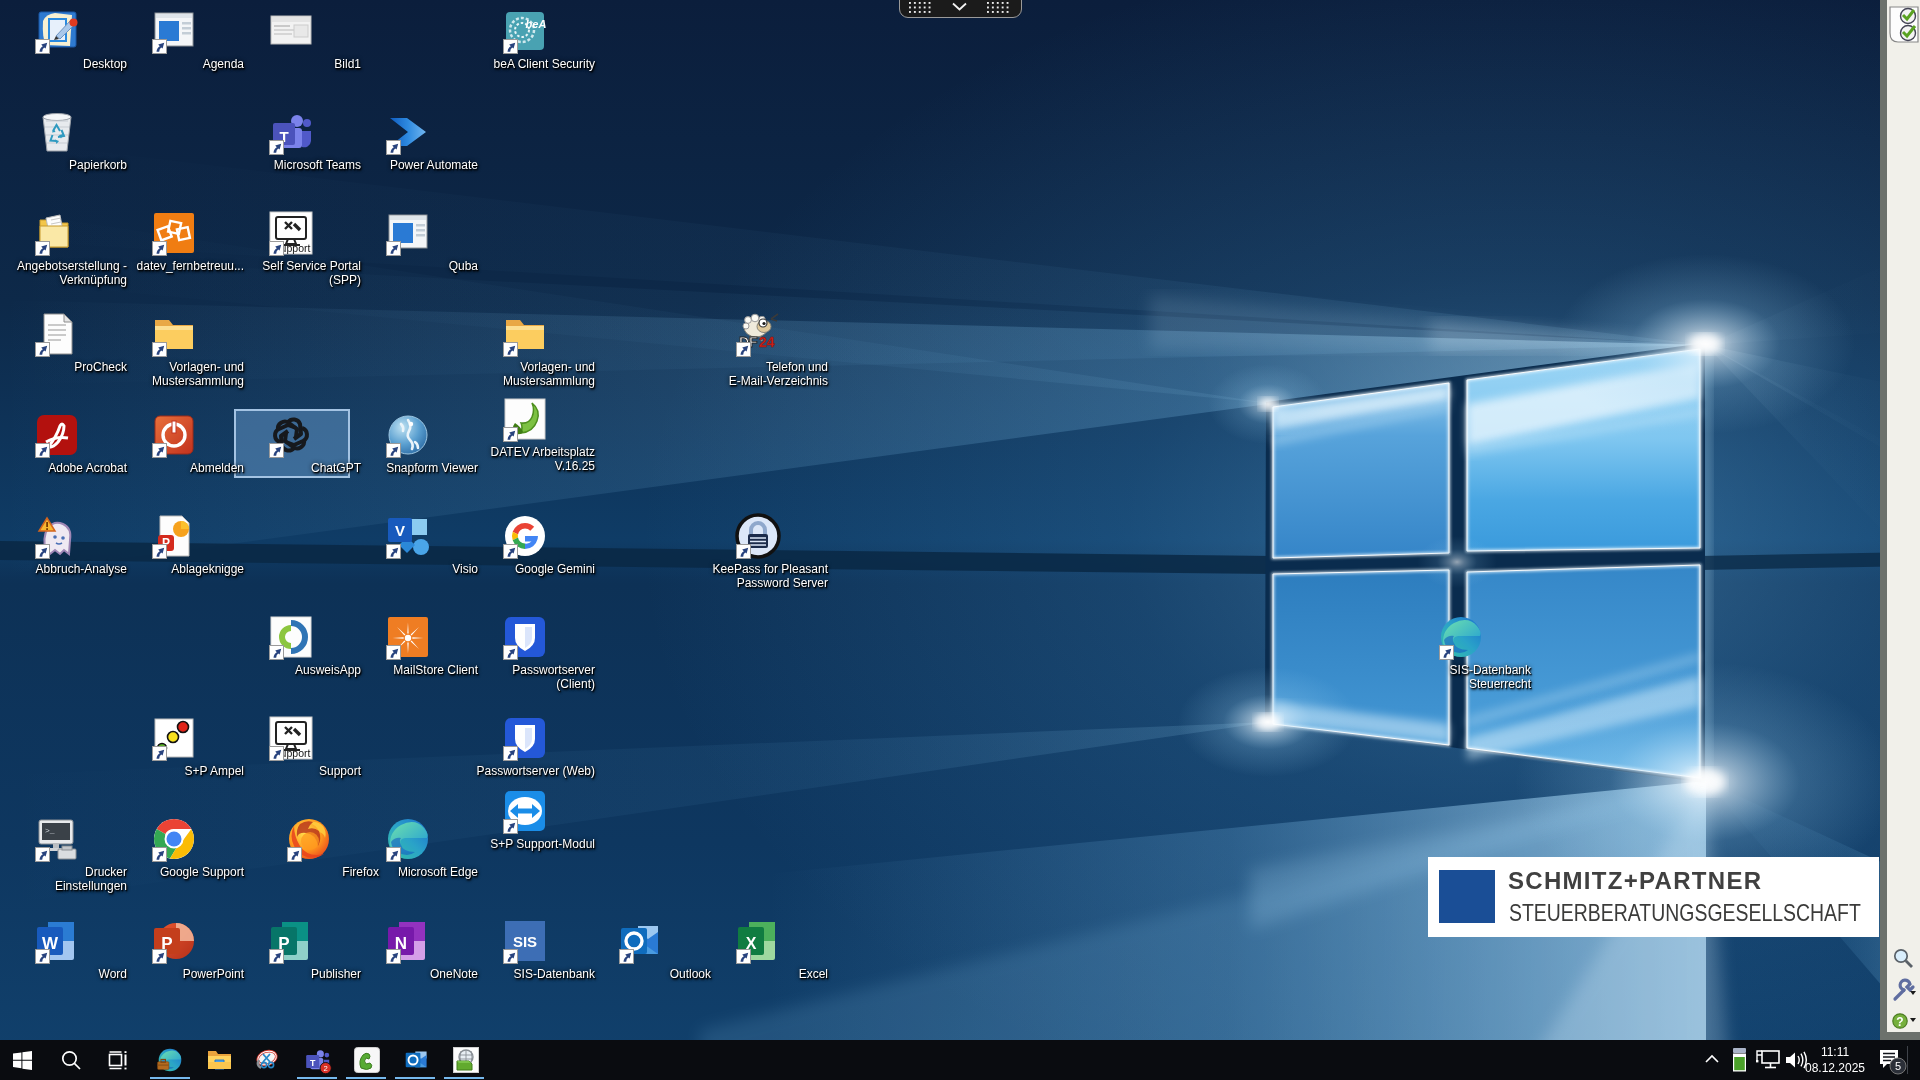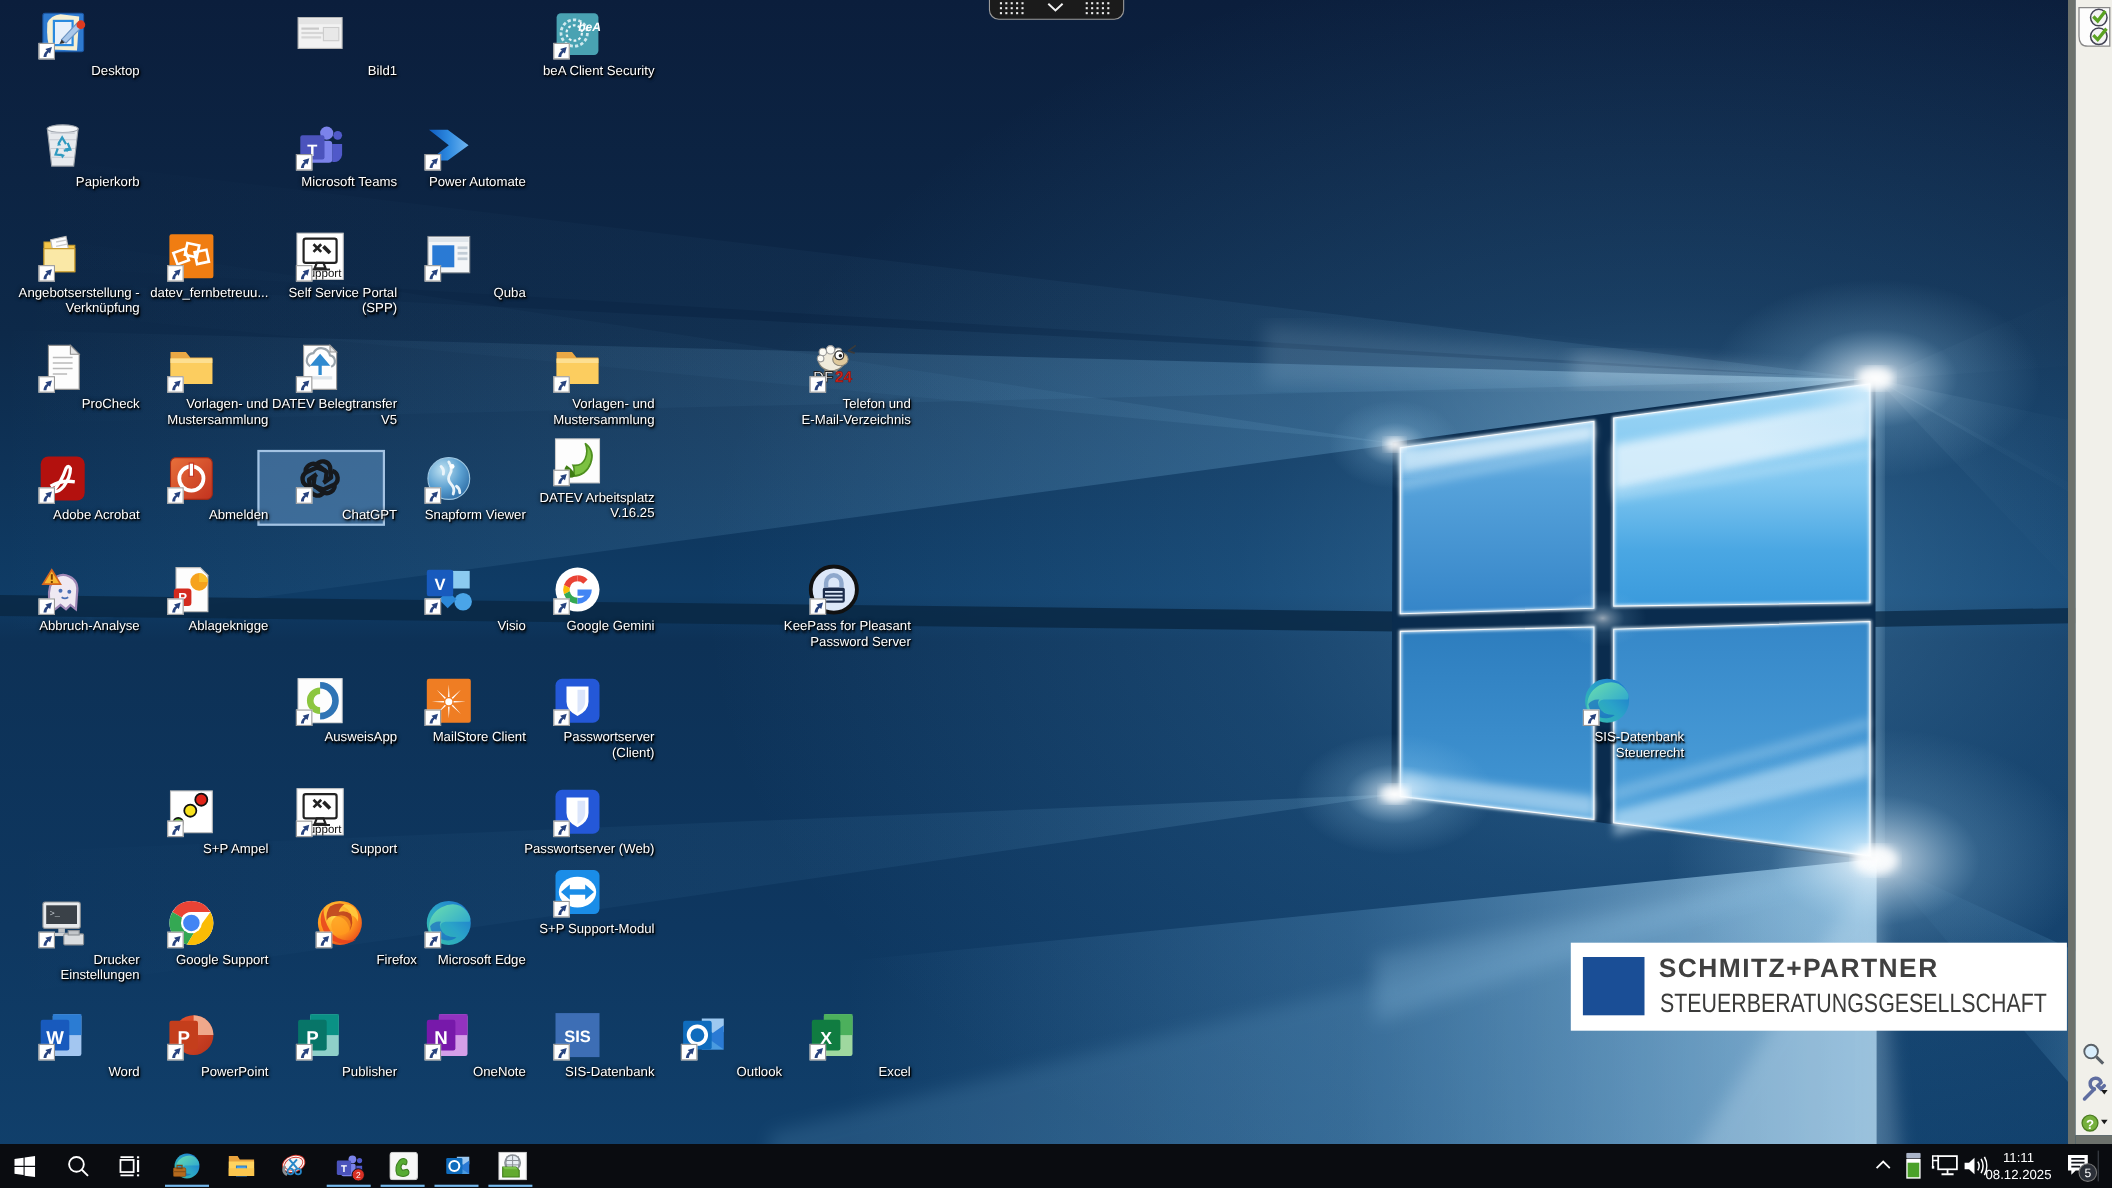--- a/index.html
+++ b/index.html
@@ -194,20 +194,38 @@
 <path d="M22 28 L20 32 L25 31 Z" fill="#333"></path>
 </svg>
         <span class="sc">
           <svg width="12" height="12" viewBox="0 0 12 12">
             <path d="M2.5 10.8 Q2.8 6.8 5.8 5.2 L4.2 3.6 L10.2 1.8 L8.6 7.6 L7.2 6.4 Q5.2 7.8 5.2 10.8 Z" fill="#28437e"></path>
           </svg>
         </span>
       </div>
       <div class="lbl">Desktop</div>
     </div>
+<div class="ic" style="left:104px;top:8px;width:140px">
+      <div class="g">
+        <svg class="m" width="46" height="46" viewBox="0 0 46 46">
+<rect x="4" y="5" width="38" height="33" fill="#f4f6f8" stroke="#8a9096"></rect>
+<rect x="5" y="6" width="36" height="4" fill="#dfe5ea"></rect>
+<rect x="8" y="13" width="20" height="20" fill="#2a7ad4"></rect>
+<rect x="31" y="14" width="9" height="2.5" fill="#c3cdd6"></rect>
+<rect x="31" y="19" width="9" height="2.5" fill="#c3cdd6"></rect>
+<rect x="31" y="24" width="9" height="2.5" fill="#c3cdd6"></rect>
+</svg>
+        <span class="sc">
+          <svg width="12" height="12" viewBox="0 0 12 12">
+            <path d="M2.5 10.8 Q2.8 6.8 5.8 5.2 L4.2 3.6 L10.2 1.8 L8.6 7.6 L7.2 6.4 Q5.2 7.8 5.2 10.8 Z" fill="#28437e"></path>
+          </svg>
+        </span>
+      </div>
+      <div class="lbl">Agenda</div>
+    </div>
 <div class="ic" style="left:221px;top:8px;width:140px">
       <div class="g">
         <svg class="m" width="46" height="46" viewBox="0 0 46 46">
 <rect x="3" y="8" width="40" height="28" fill="#f2f2f2" stroke="#b9b9b9"></rect>
 <rect x="4" y="9" width="38" height="5" fill="#e4e4e4"></rect>
 <rect x="6" y="17" width="16" height="2" fill="#c9c9c9"></rect>
 <rect x="6" y="21" width="22" height="2" fill="#d6d6d6"></rect>
 <rect x="6" y="25" width="18" height="2" fill="#d6d6d6"></rect>
 <rect x="26" y="17" width="14" height="12" fill="#e8e8e8" stroke="#cccccc"></rect>
 </svg>
@@ -380,37 +398,20 @@
 <path d="M4 15 h38 v23 H4 Z" fill="#fccd5f"></path>
 <path d="M4 15 h38 v4 H4 Z" fill="#fddf91"></path>
 </svg>
         <span class="sc">
           <svg width="12" height="12" viewBox="0 0 12 12">
             <path d="M2.5 10.8 Q2.8 6.8 5.8 5.2 L4.2 3.6 L10.2 1.8 L8.6 7.6 L7.2 6.4 Q5.2 7.8 5.2 10.8 Z" fill="#28437e"></path>
           </svg>
         </span>
       </div>
       <div class="lbl">Vorlagen- und<br>Mustersammlung</div>
-    </div>
-<div class="ic" style="left:221px;top:311px;width:140px">
-      <div class="g">
-        <svg class="m" width="46" height="46" viewBox="0 0 46 46">
-<path d="M8 3 h24 l6 6 v34 H8 Z" fill="#fdfdfd" stroke="#9a9a9a"></path>
-<path d="M32 3 l6 6 h-6 Z" fill="#e4e4e4" stroke="#9a9a9a"></path>
-<path d="M14 22 a6.5 6.5 0 0 1 3 -12 a8 8 0 0 1 15 2 a5.5 5.5 0 0 1 1 10.5" fill="#fff" stroke="#9aa4ac" stroke-width="2"></path>
-<path d="M23 30 V15 M23 13 l-6 7 h12 Z" stroke="#2f8ad0" stroke-width="3" fill="#2f8ad0"></path>
-<rect x="12" y="31" width="22" height="3" fill="#dfe5ea"></rect>
-</svg>
-        <span class="sc">
-          <svg width="12" height="12" viewBox="0 0 12 12">
-            <path d="M2.5 10.8 Q2.8 6.8 5.8 5.2 L4.2 3.6 L10.2 1.8 L8.6 7.6 L7.2 6.4 Q5.2 7.8 5.2 10.8 Z" fill="#28437e"></path>
-          </svg>
-        </span>
-      </div>
-      <div class="lbl">DATEV Belegtransfer<br>V5</div>
     </div>
 <div class="ic" style="left:455px;top:311px;width:140px">
       <div class="g">
         <svg class="m" width="46" height="46" viewBox="0 0 46 46">
 <path d="M4 9 h14 l4 5 h20 v24 H4 Z" fill="#e9a845"></path>
 <path d="M14 19 h18 v10 H14 Z" fill="#3b9ae8" stroke="#2672b8"></path>
 <path d="M4 15 h38 v23 H4 Z" fill="#fccd5f"></path>
 <path d="M4 15 h38 v4 H4 Z" fill="#fddf91"></path>
 </svg>
         <span class="sc">

